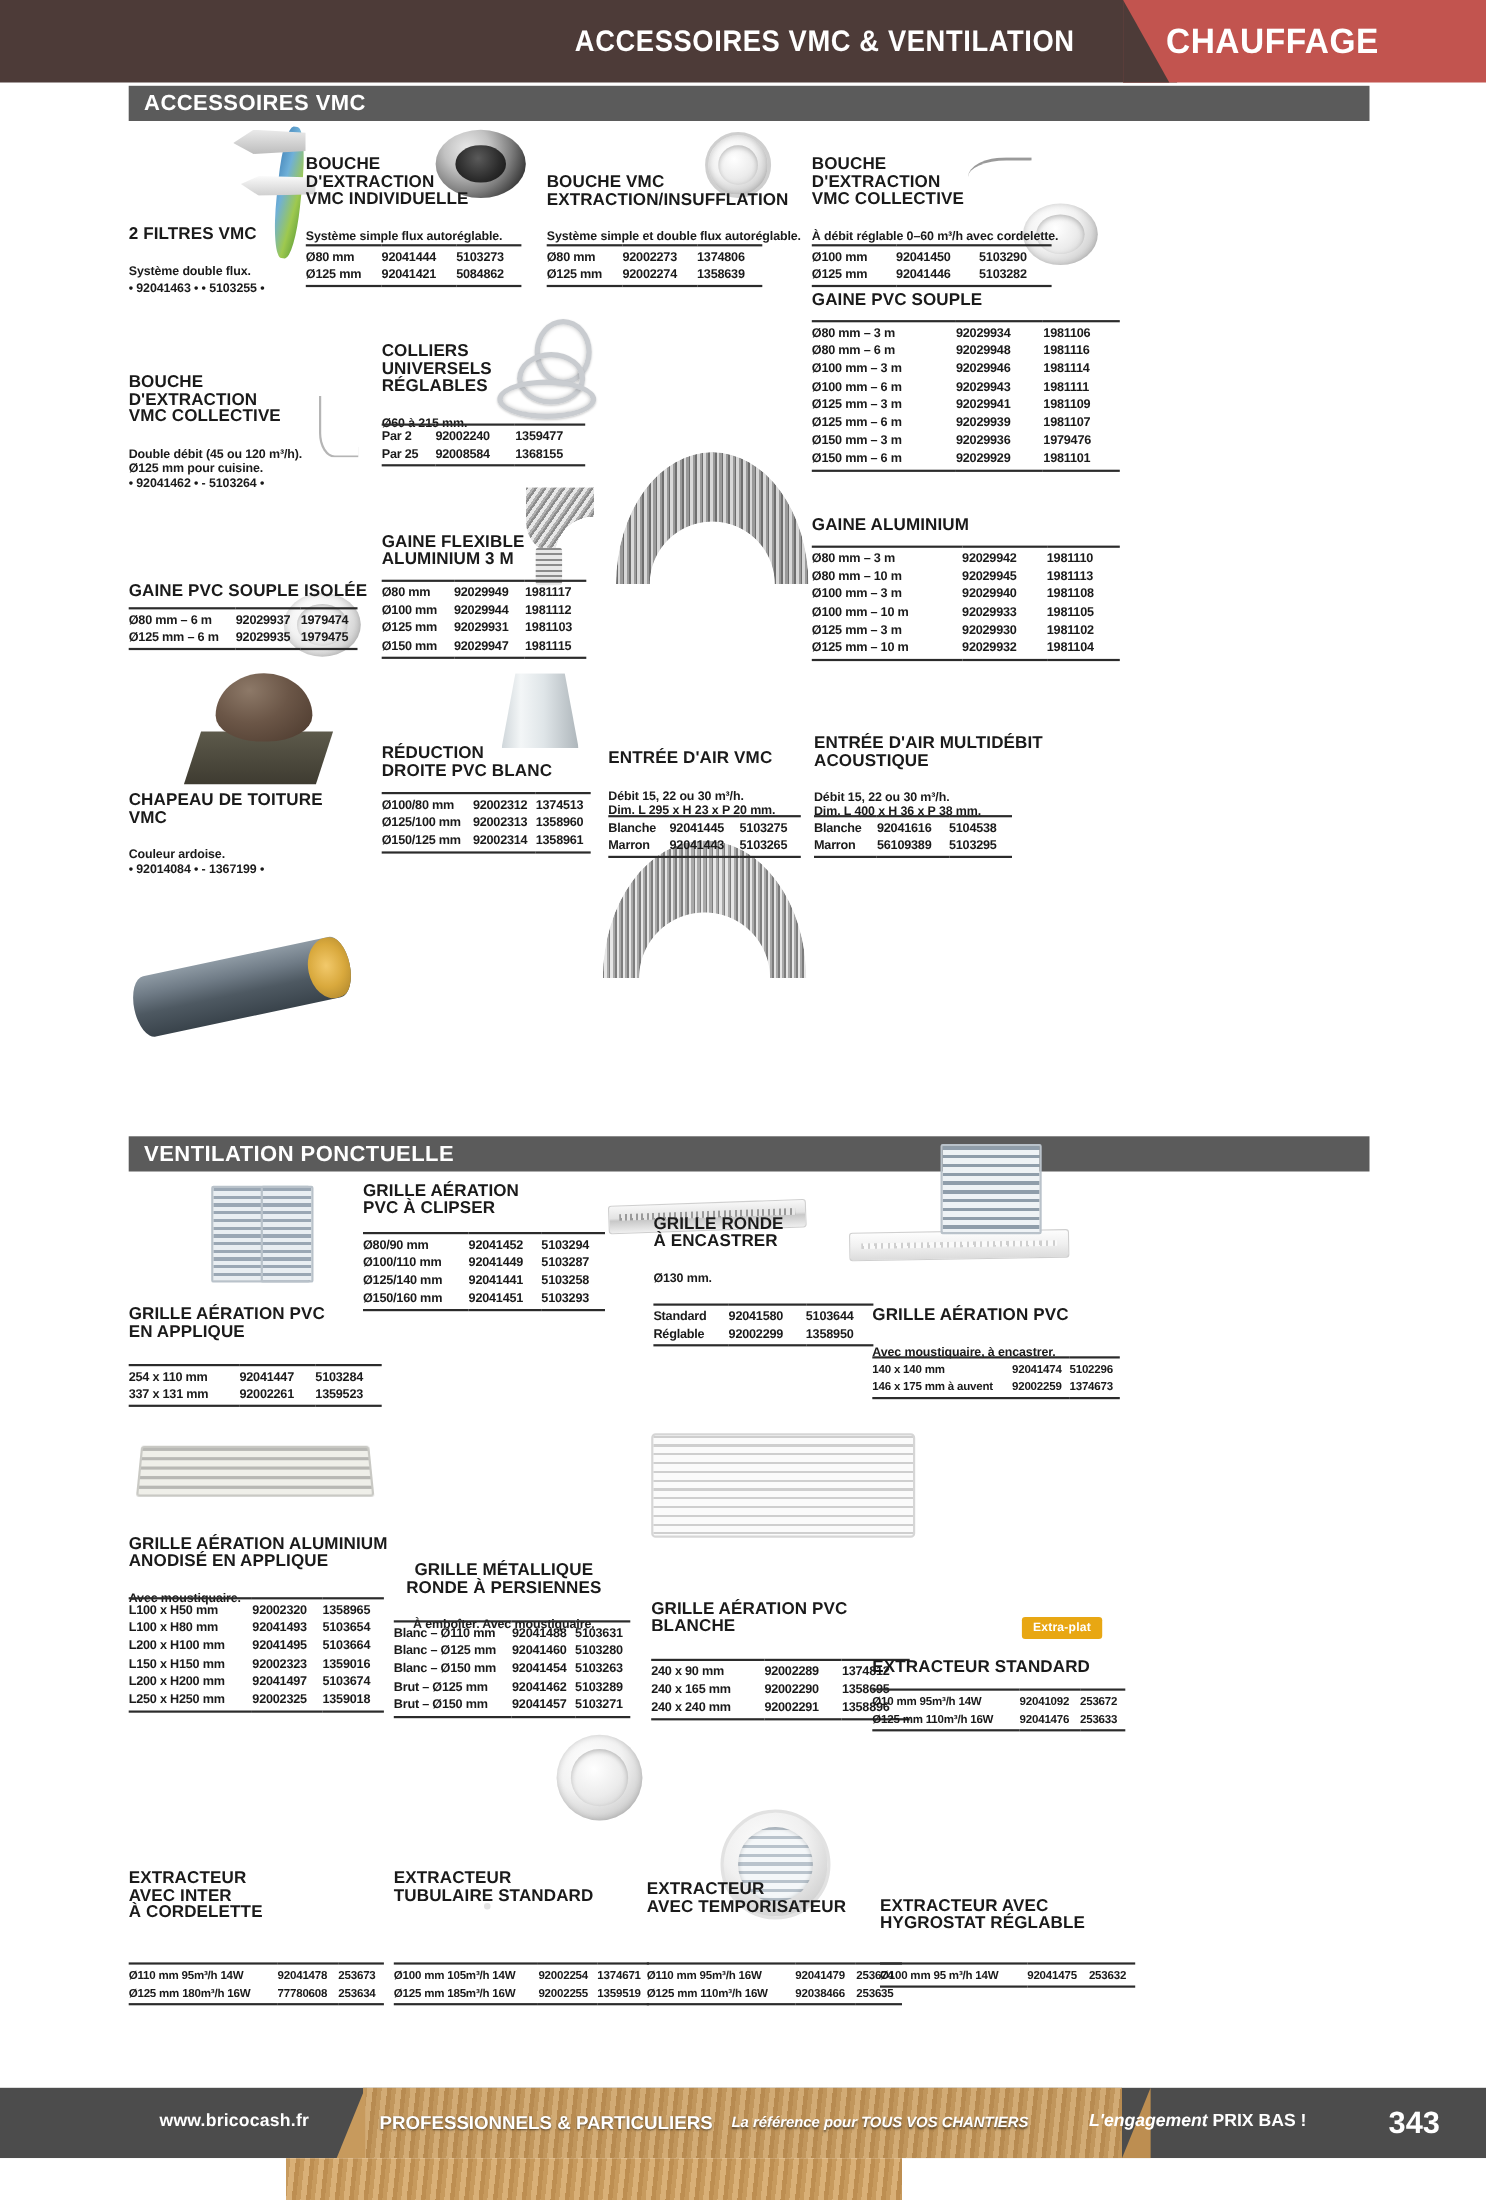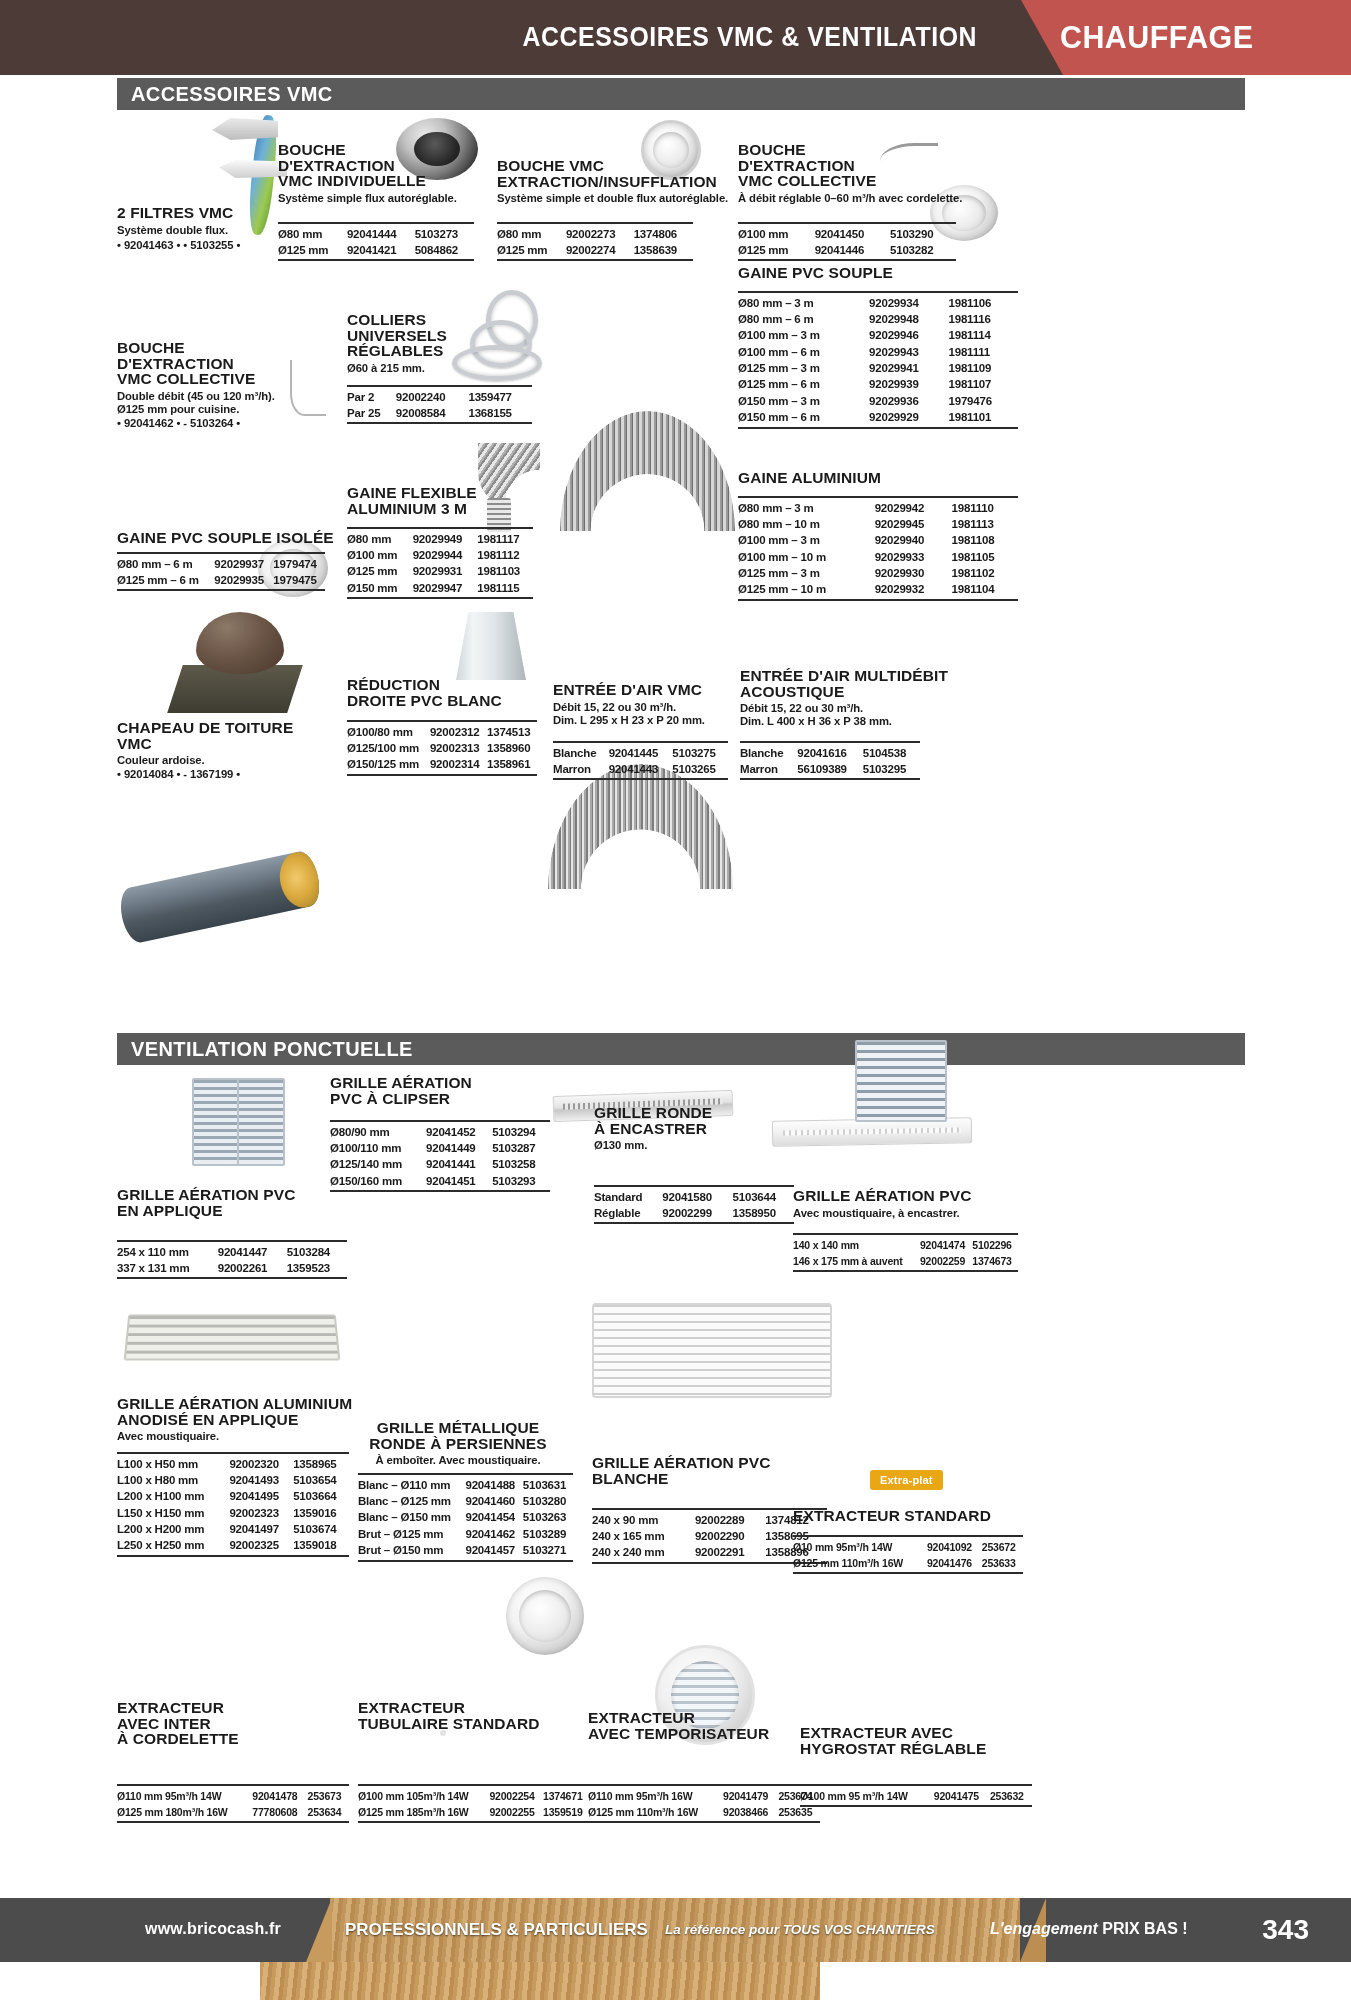--- a/index.html
+++ b/index.html
@@ -56,21 +56,21 @@
   .band.b2{ left:117px; top:1033px; width:1128px; }
 
   
   .blk{ position:absolute; }
   .ptitle{
     font-size:15.5px; font-weight:bold; line-height:15.5px;
     letter-spacing:.1px; text-transform:uppercase;
   }
   .pdesc{
     font-size:11.3px; font-weight:bold; line-height:13px;
-    margin-top:3px; letter-spacing:-.1px;
+    margin-top:20px; letter-spacing:-.1px;
   }
 
   
   table.pt{
     border-collapse:collapse; font-size:11.5px; font-weight:bold;
     letter-spacing:-.2px; width:100%;
   }
   table.pt td{
     padding:2.2px 0; white-space:nowrap; vertical-align:middle;
   }
@@ -878,21 +878,21 @@
         </tr>
         <tr>
           <td class="c1">240 x 240 mm</td>
           <td class="c2">92002291</td>
           <td class="c3">1358896</td>
         </tr>
       </tbody>
     </table>
 </div>
 
-<div class="blk" style="left:870px; top:1470px;">
+<div class="blk" style="left:929px; top:1470px;">
   <span class="badge">Extra-plat</span>
 </div>
 <div class="blk" style="left:793px; top:1508px; width:230px;">
   <div class="ptitle">EXTRACTEUR STANDARD</div>
 </div>
 <div class="blk" style="left:793px; top:1535px; width:230px;">
   <table class="pt" style="font-size:10.5px;">
       <tbody>
         <tr>
           <td class="c1">Ø10 mm 95m³/h 14W</td>

